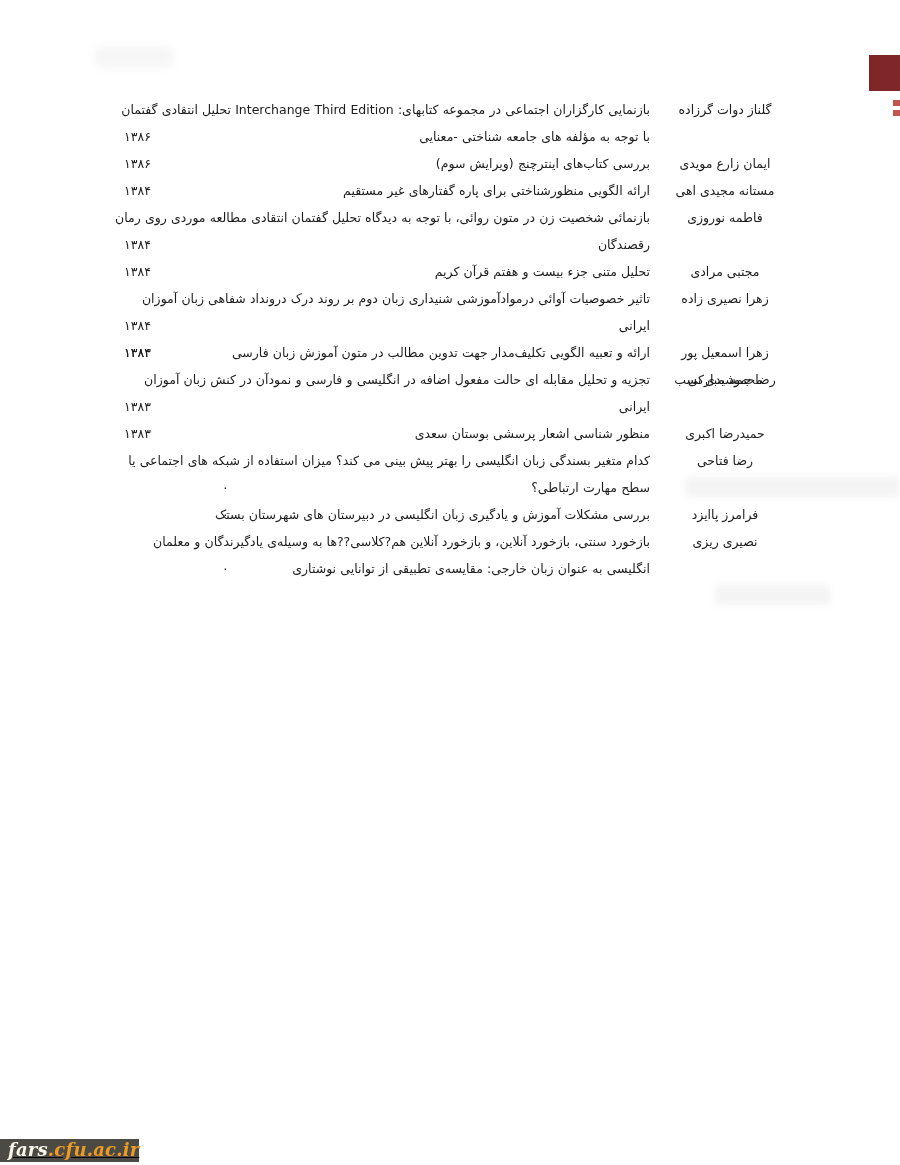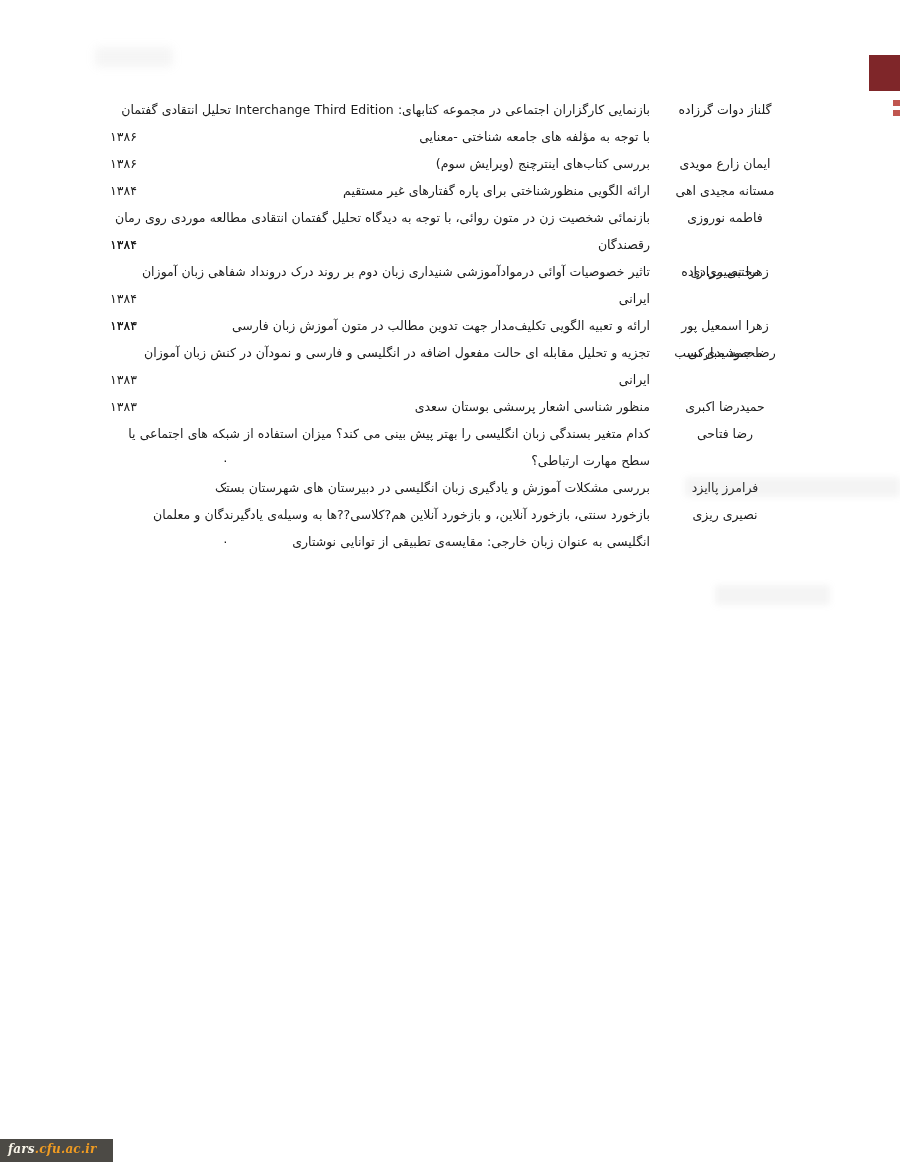--- a/index.html
+++ b/index.html
@@ -27,21 +27,21 @@
     position:absolute;right:0;top:0;
     width:140px;
     text-align:center;
     white-space:nowrap;
   }
   .title{
     text-align:right;
     word-spacing:0.2px;
   }
   .year{
-    position:absolute;left:0;bottom:0;
+    position:absolute;left:14px;bottom:0;
     white-space:nowrap;
   }
   .year-mid{left:112px;}
   
   .accent-bar{
     position:absolute;top:55px;right:0;
     width:31px;height:36px;
     background:var(--accent-bar,#7f2629);
   }
   .accent-dot{
@@ -64,28 +64,29 @@
     background:rgba(150,150,150,0.10);
     filter:blur(3px);
     border-radius:3px;
   }
   .wm-band.band1{top:477px;right:0;width:215px;height:20px;}
   .wm-band.band2{top:585px;right:70px;width:115px;height:20px;}
   
   .badge{
     position:absolute;left:0;bottom:3px;
     background:var(--badge-bg,#4c4a45);
-    padding:2px 16px 4px 8px;
+    padding:2px 0 4px 8px;
     font-family:"DejaVu Serif","Liberation Serif",serif;
     font-style:italic;
     font-weight:bold;
-    font-size:12px;
+    font-size:18px;
     letter-spacing:0.2px;
     direction:ltr;
     line-height:17px;
+    text-decoration:underline;
   }
   .badge .prefix{color:var(--badge-prefix,#f8f4e8);}
   .badge .suffix{color:var(--badge-suffix,#ef9b22);}
 </style>
 </head>
 <body>
 
 <div class="page">
 
   <div class="smudge"></div>
@@ -110,20 +111,21 @@
         <div class="title">ارائه الگویی منظورشناختی برای پاره گفتارهای غیر مستقیم</div>
         <div class="year">۱۳۸۴</div>
       </div>
       <div class="row">
         <div class="name">فاطمه نوروزی</div>
         <div class="title">بازنمائی شخصیت زن در متون روائی، با توجه به دیدگاه تحلیل گفتمان انتقادی مطالعه موردی روی رمان رقصندگان</div>
         <div class="year">۱۳۸۴</div>
       </div>
       <div class="row">
         <div class="name">مجتبی مرادی</div>
+        <div class="title">تحلیل متنی جزء بیست و هفتم قرآن کریم</div>
         <div class="year">۱۳۸۴</div>
       </div>
       <div class="row">
         <div class="name">زهرا نصیری زاده</div>
         <div class="title">تاثیر خصوصیات آوائی درموادآموزشی شنیداری زبان دوم بر روند درک درونداد شفاهی زبان آموزان ایرانی</div>
         <div class="year">۱۳۸۴</div>
       </div>
       <div class="row">
         <div class="name">زهرا اسمعیل پور</div>
         <div class="title">ارائه و تعبیه الگویی تکلیف‌مدار جهت تدوین مطالب در متون آموزش زبان فارسی</div>

